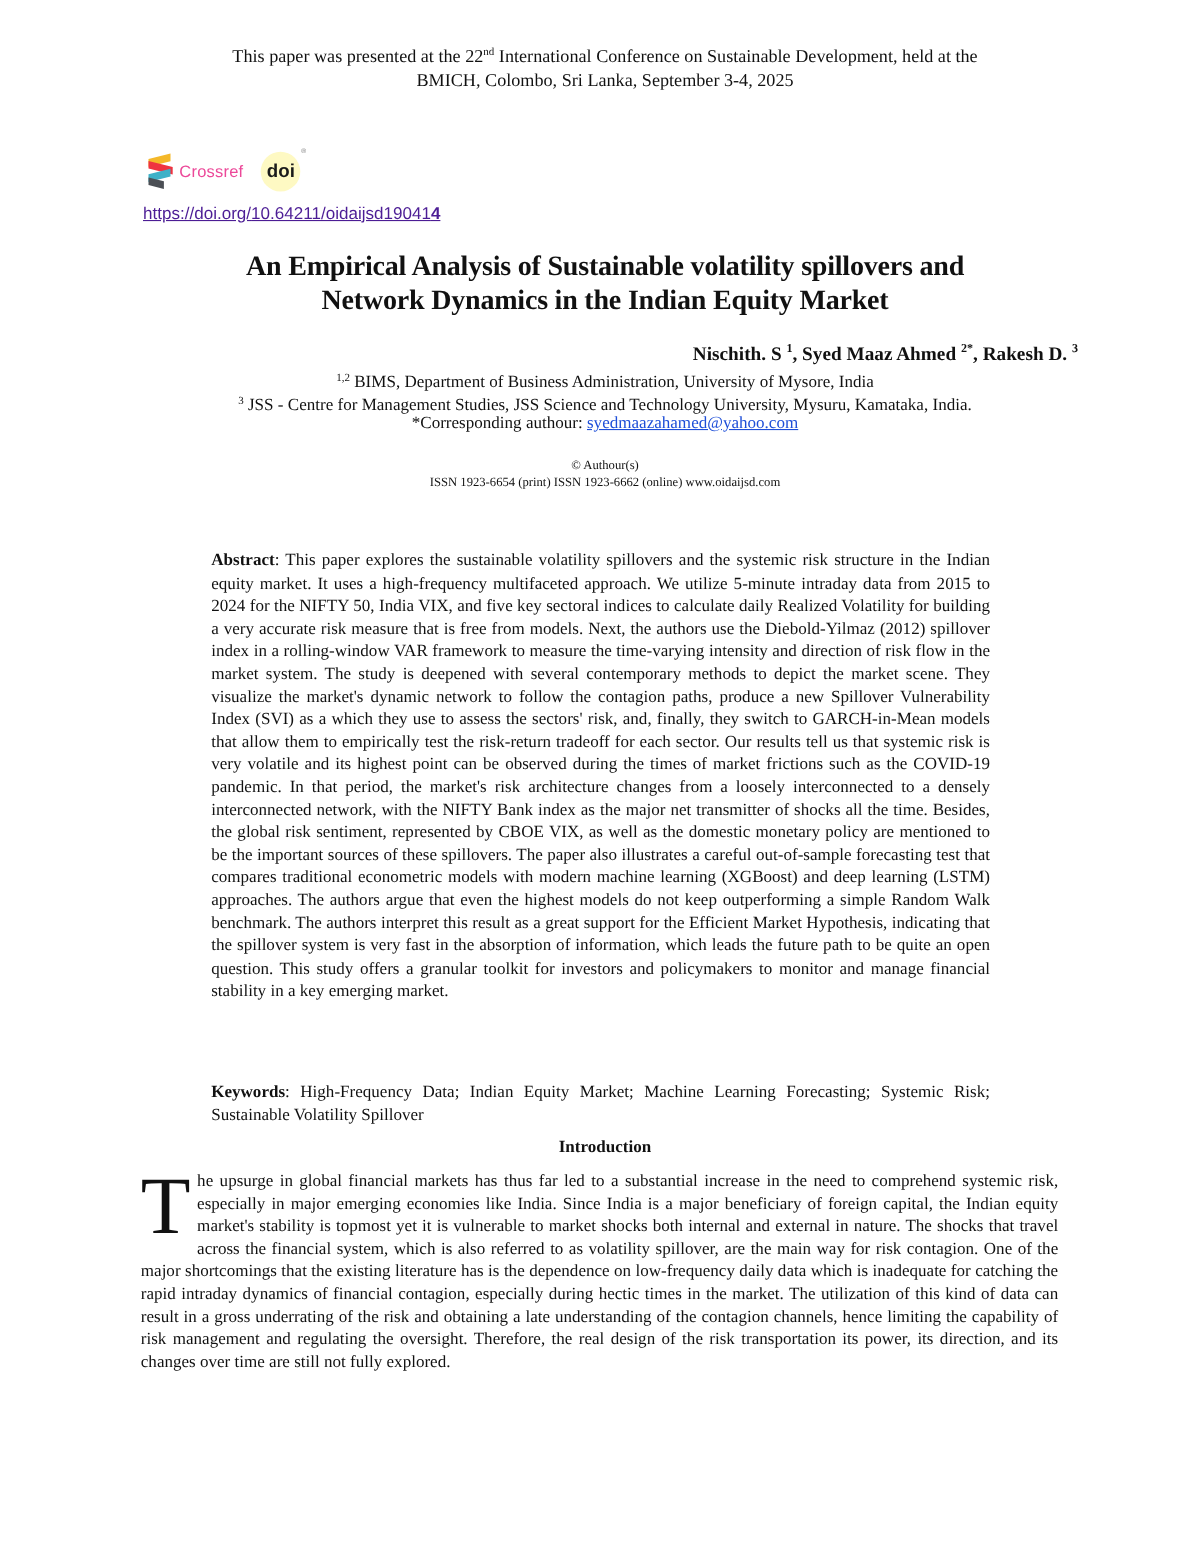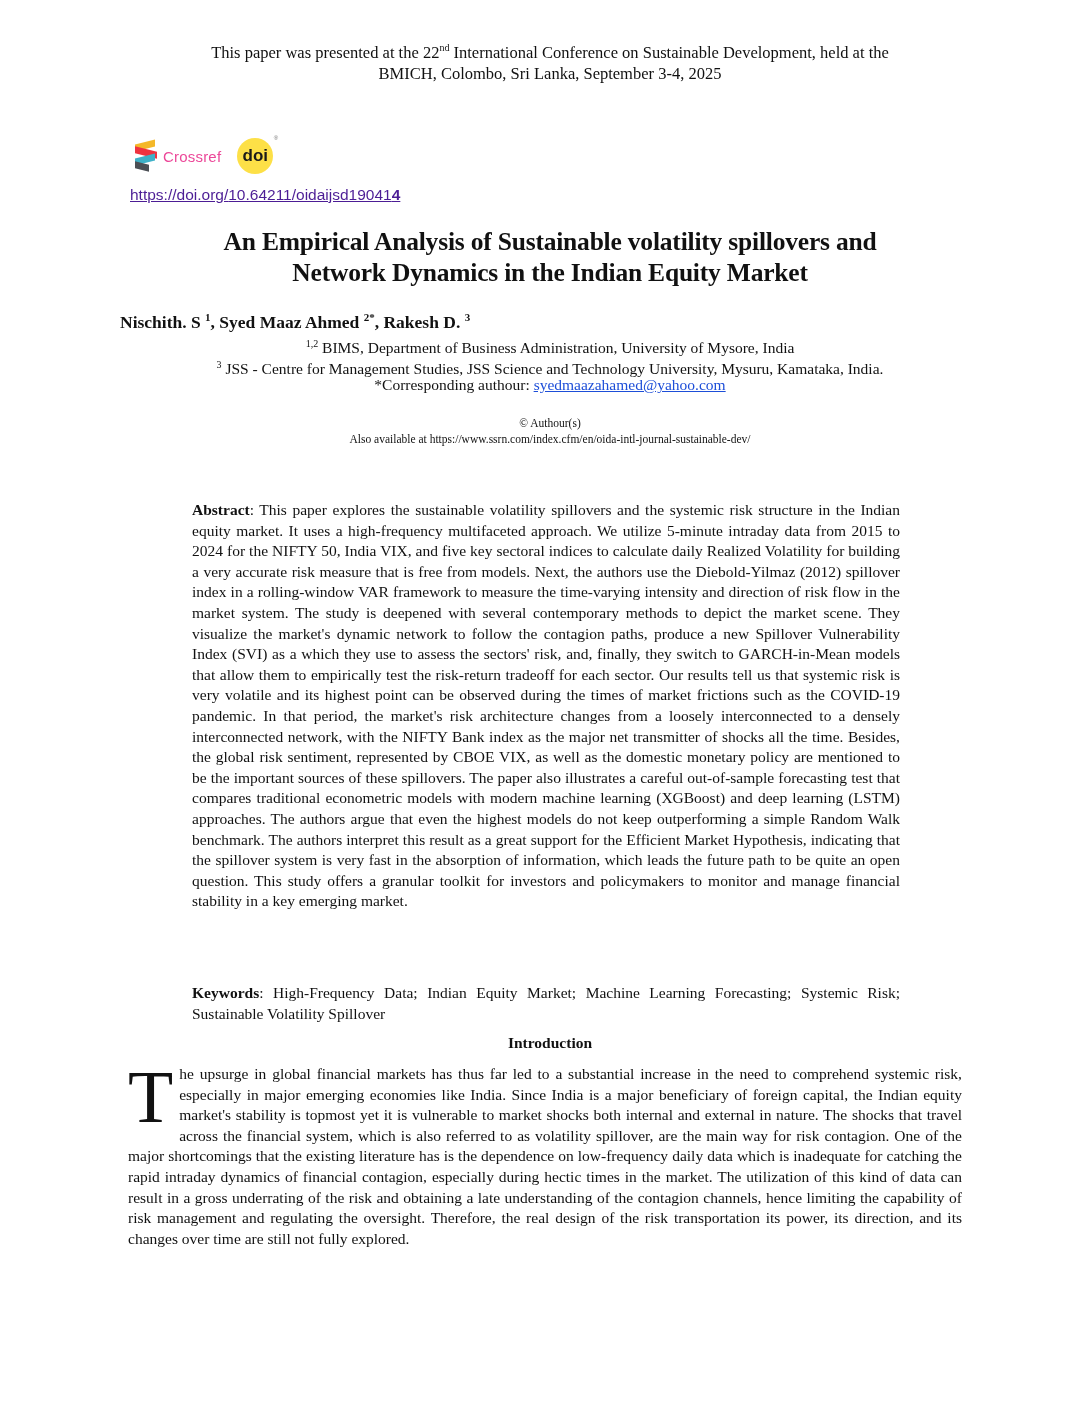--- a/index.html
+++ b/index.html
@@ -6,28 +6,28 @@
   body { width: 1088px; height: 1408px; position: relative; overflow: hidden;
          font-family: "Liberation Serif", "DejaVu Serif", serif; color: #111; }
   .abs { position: absolute; }
   .conf { left: 130px; width: 840px; top: 37px; text-align: center; font-size: 16.5px; line-height: 21px; }
   .conf sup { font-size: 10px; }
   .logos { left: 135px; top: 136px; height: 40px; display: flex; align-items: center; }
   .crossref { display: flex; align-items: center; }
   .crossref-mark { width: 24px; height: 30px; position: relative; }
   .crossref-mark span { position: absolute; left: 0; height: 7px; }
   .crossref-word { font-family: "Liberation Sans", "DejaVu Sans", sans-serif; color: #ec4899; font-size: 15px; margin-left: 4px; letter-spacing: 0.2px; }
-  .doi-badge { margin-left: 16px; width: 36px; height: 36px; border-radius: 50%; background: #fde047;
+  .doi-badge { margin-left: 16px; width: 36px; height: 36px; border-radius: 50%; background: #fef9c3;
                display: flex; align-items: center; justify-content: center;
                font-family: "Liberation Sans", "DejaVu Sans", sans-serif; font-weight: bold; font-size: 17px; color: #1a1a1a; position: relative; }
   .doi-badge sup { position: absolute; right: -5px; top: -3px; font-size: 6px; color: #777; font-weight: normal; }
   .doi-link { left: 130px; top: 186px; font-family: "Liberation Sans", "DejaVu Sans", sans-serif; font-size: 15.5px; color: #4c1d95; text-decoration: underline; }
   .doi-link b { font-weight: bold; }
   .title { left: 120px; width: 860px; top: 226px; text-align: center; font-weight: bold; font-size: 25.5px; line-height: 31px; letter-spacing: -0.2px; }
-  .authors { left: 120px; width: 860px; top: 311px; text-align: left; font-weight: bold; font-size: 17.5px; }
+  .authors { left: 120px; width: 860px; top: 311px; text-align: right; font-weight: bold; font-size: 17.5px; }
   .authors sup { font-size: 11px; }
   .affil { left: 120px; width: 860px; text-align: center; font-size: 15.5px; line-height: 19px; }
   .affil sup { font-size: 10px; }
   .email { color: #1d4ed8; text-decoration: underline; }
   .journal { left: 140px; width: 820px; text-align: center; font-size: 11.5px; line-height: 15.5px; }
   .abstract { left: 192px; width: 708px; top: 500px; font-size: 15.5px; line-height: 20.6px; text-align: justify; }
   .kw { left: 192px; width: 708px; top: 983px; font-size: 15.5px; line-height: 20.6px; text-align: justify; }
   .heading { left: 120px; width: 860px; top: 1034px; text-align: center; font-weight: bold; font-size: 15.5px; }
   .intro { left: 128px; width: 834px; top: 1064px; font-size: 15.5px; line-height: 20.6px; text-align: justify; }
   .dropcap { float: left; font-size: 74px; line-height: 58px; margin: 4px 6px 0 0; }
@@ -68,21 +68,21 @@
   <span>Syed Maaz Ahmed</span> <sup>2*</sup>,
   <span>Rakesh D.</span> <sup>3</sup>
 </div>
 
 <div class="abs affil" style="top:334px;"><sup>1,2</sup><span> BIMS, Department of Business Administration, University of Mysore, India</span></div>
 <div class="abs affil" style="top:355px;"><sup>3</sup><span> JSS - Centre for Management Studies, JSS Science and Technology University, Mysuru, Kamataka, India.</span></div>
 <div class="abs affil" style="top:375px;"><span>*Corresponding authour: </span><a class="email">syedmaazahamed@yahoo.com</a></div>
 
 <div class="abs journal" style="top:416px;">
   <div>© Authour(s)</div>
-  <div>Also available at https://www.ssrn.com/index.cfm/en/oida-intl-journal-sustainable-dev/</div>
+  <div>ISSN 1923-6654 (print) ISSN 1923-6662 (online) www.oidaijsd.com</div>
 </div>
 
 <div class="abs abstract"><b>Abstract</b><span>: This paper explores the sustainable volatility spillovers and the systemic risk structure in the Indian equity market. It uses a high-frequency multifaceted approach. We utilize 5-minute intraday data from 2015 to 2024 for the NIFTY 50, India VIX, and five key sectoral indices to calculate daily Realized Volatility for building a very accurate risk measure that is free from models. Next, the authors use the Diebold-Yilmaz (2012) spillover index in a rolling-window VAR framework to measure the time-varying intensity and direction of risk flow in the market system. The study is deepened with several contemporary methods to depict the market scene. They visualize the market's dynamic network to follow the contagion paths, produce a new Spillover Vulnerability Index (SVI) as a which they use to assess the sectors' risk, and, finally, they switch to GARCH-in-Mean models that allow them to empirically test the risk-return tradeoff for each sector. Our results tell us that systemic risk is very volatile and its highest point can be observed during the times of market frictions such as the COVID-19 pandemic. In that period, the market's risk architecture changes from a loosely interconnected to a densely interconnected network, with the NIFTY Bank index as the major net transmitter of shocks all the time. Besides, the global risk sentiment, represented by CBOE VIX, as well as the domestic monetary policy are mentioned to be the important sources of these spillovers. The paper also illustrates a careful out-of-sample forecasting test that compares traditional econometric models with modern machine learning (XGBoost) and deep learning (LSTM) approaches. The authors argue that even the highest models do not keep outperforming a simple Random Walk benchmark. The authors interpret this result as a great support for the Efficient Market Hypothesis, indicating that the spillover system is very fast in the absorption of information, which leads the future path to be quite an open question. This study offers a granular toolkit for investors and policymakers to monitor and manage financial stability in a key emerging market.</span></div>
 
 <div class="abs kw"><b>Keywords</b><span>: High-Frequency Data; Indian Equity Market; Machine Learning Forecasting; Systemic Risk; Sustainable Volatility Spillover</span></div>
 
 <div class="abs heading">Introduction</div>
 
 <div class="abs intro"><span class="dropcap">T</span><span>he upsurge in global financial markets has thus far led to a substantial increase in the need to comprehend systemic risk, especially in major emerging economies like India. Since India is a major beneficiary of foreign capital, the Indian equity market's stability is topmost yet it is vulnerable to market shocks both internal and external in nature. The shocks that travel across the financial system, which is also referred to as volatility spillover, are the main way for risk contagion. One of the major shortcomings that the existing literature has is the dependence on low-frequency daily data which is inadequate for catching the rapid intraday dynamics of financial contagion, especially during hectic times in the market. The utilization of this kind of data can result in a gross underrating of the risk and obtaining a late understanding of the contagion channels, hence limiting the capability of risk management and regulating the oversight. Therefore, the real design of the risk transportation its power, its direction, and its changes over time are still not fully explored.</span></div>
 

